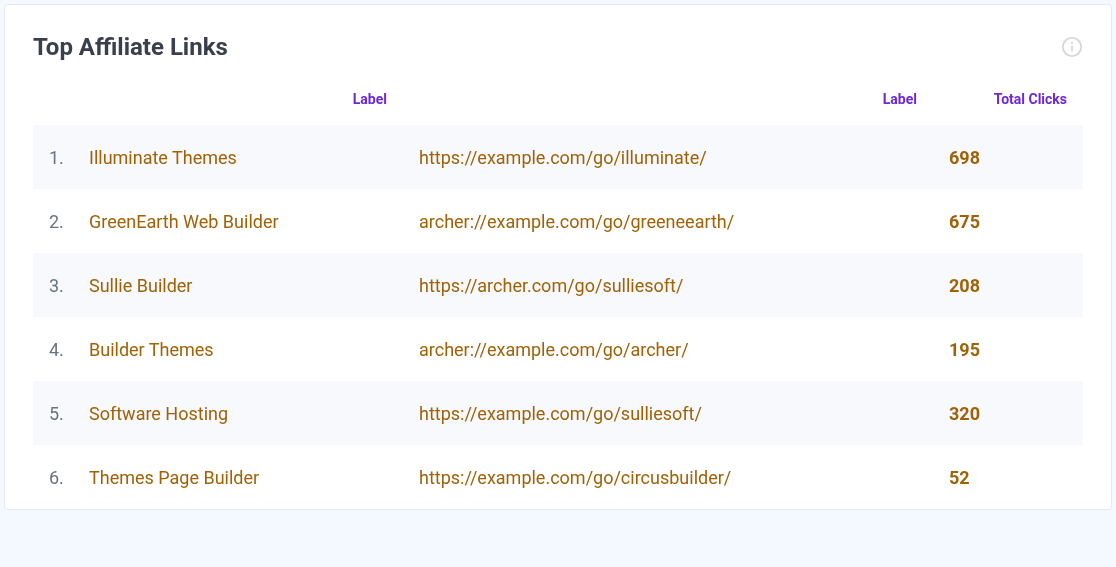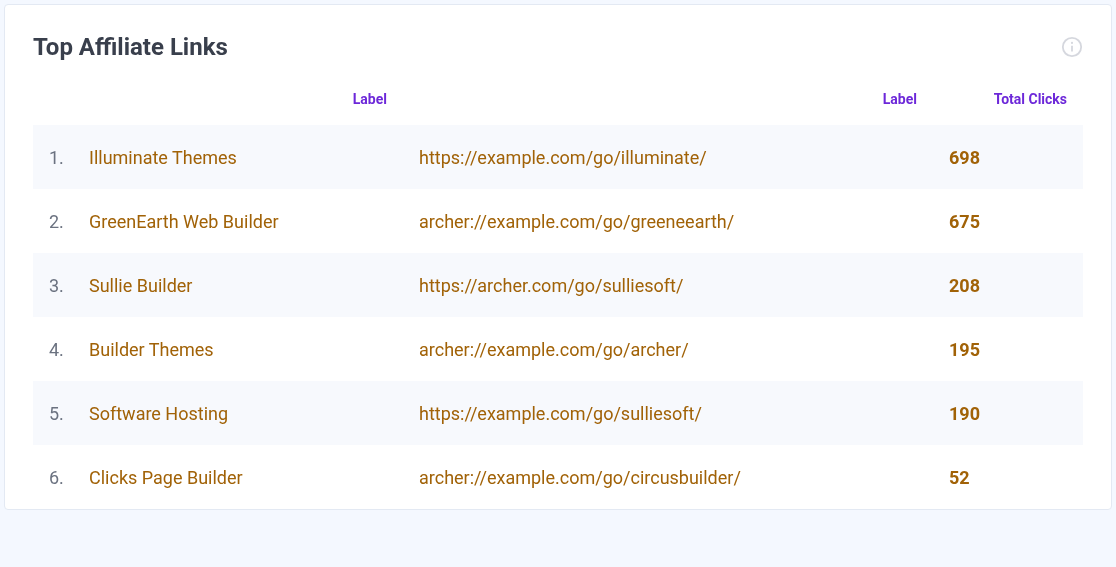--- a/index.html
+++ b/index.html
@@ -140,23 +140,23 @@
         <tr>
           <td class="rank">4.</td>
           <td class="label">Builder Themes</td>
           <td>archer://example.com/go/archer/</td>
           <td class="clicks">195</td>
         </tr>
         <tr>
           <td class="rank">5.</td>
           <td class="label">Software Hosting</td>
           <td>https://example.com/go/sulliesoft/</td>
-          <td class="clicks">190</td>
+          <td class="clicks">320</td>
         </tr>
         <tr>
           <td class="rank">6.</td>
-          <td class="label">Clicks Page Builder</td>
-          <td>archer://example.com/go/circusbuilder/</td>
+          <td class="label">Themes Page Builder</td>
+          <td>https://example.com/go/circusbuilder/</td>
           <td class="clicks">52</td>
         </tr>
       </tbody>
   </table>
 </div>
 
 </body></html>

